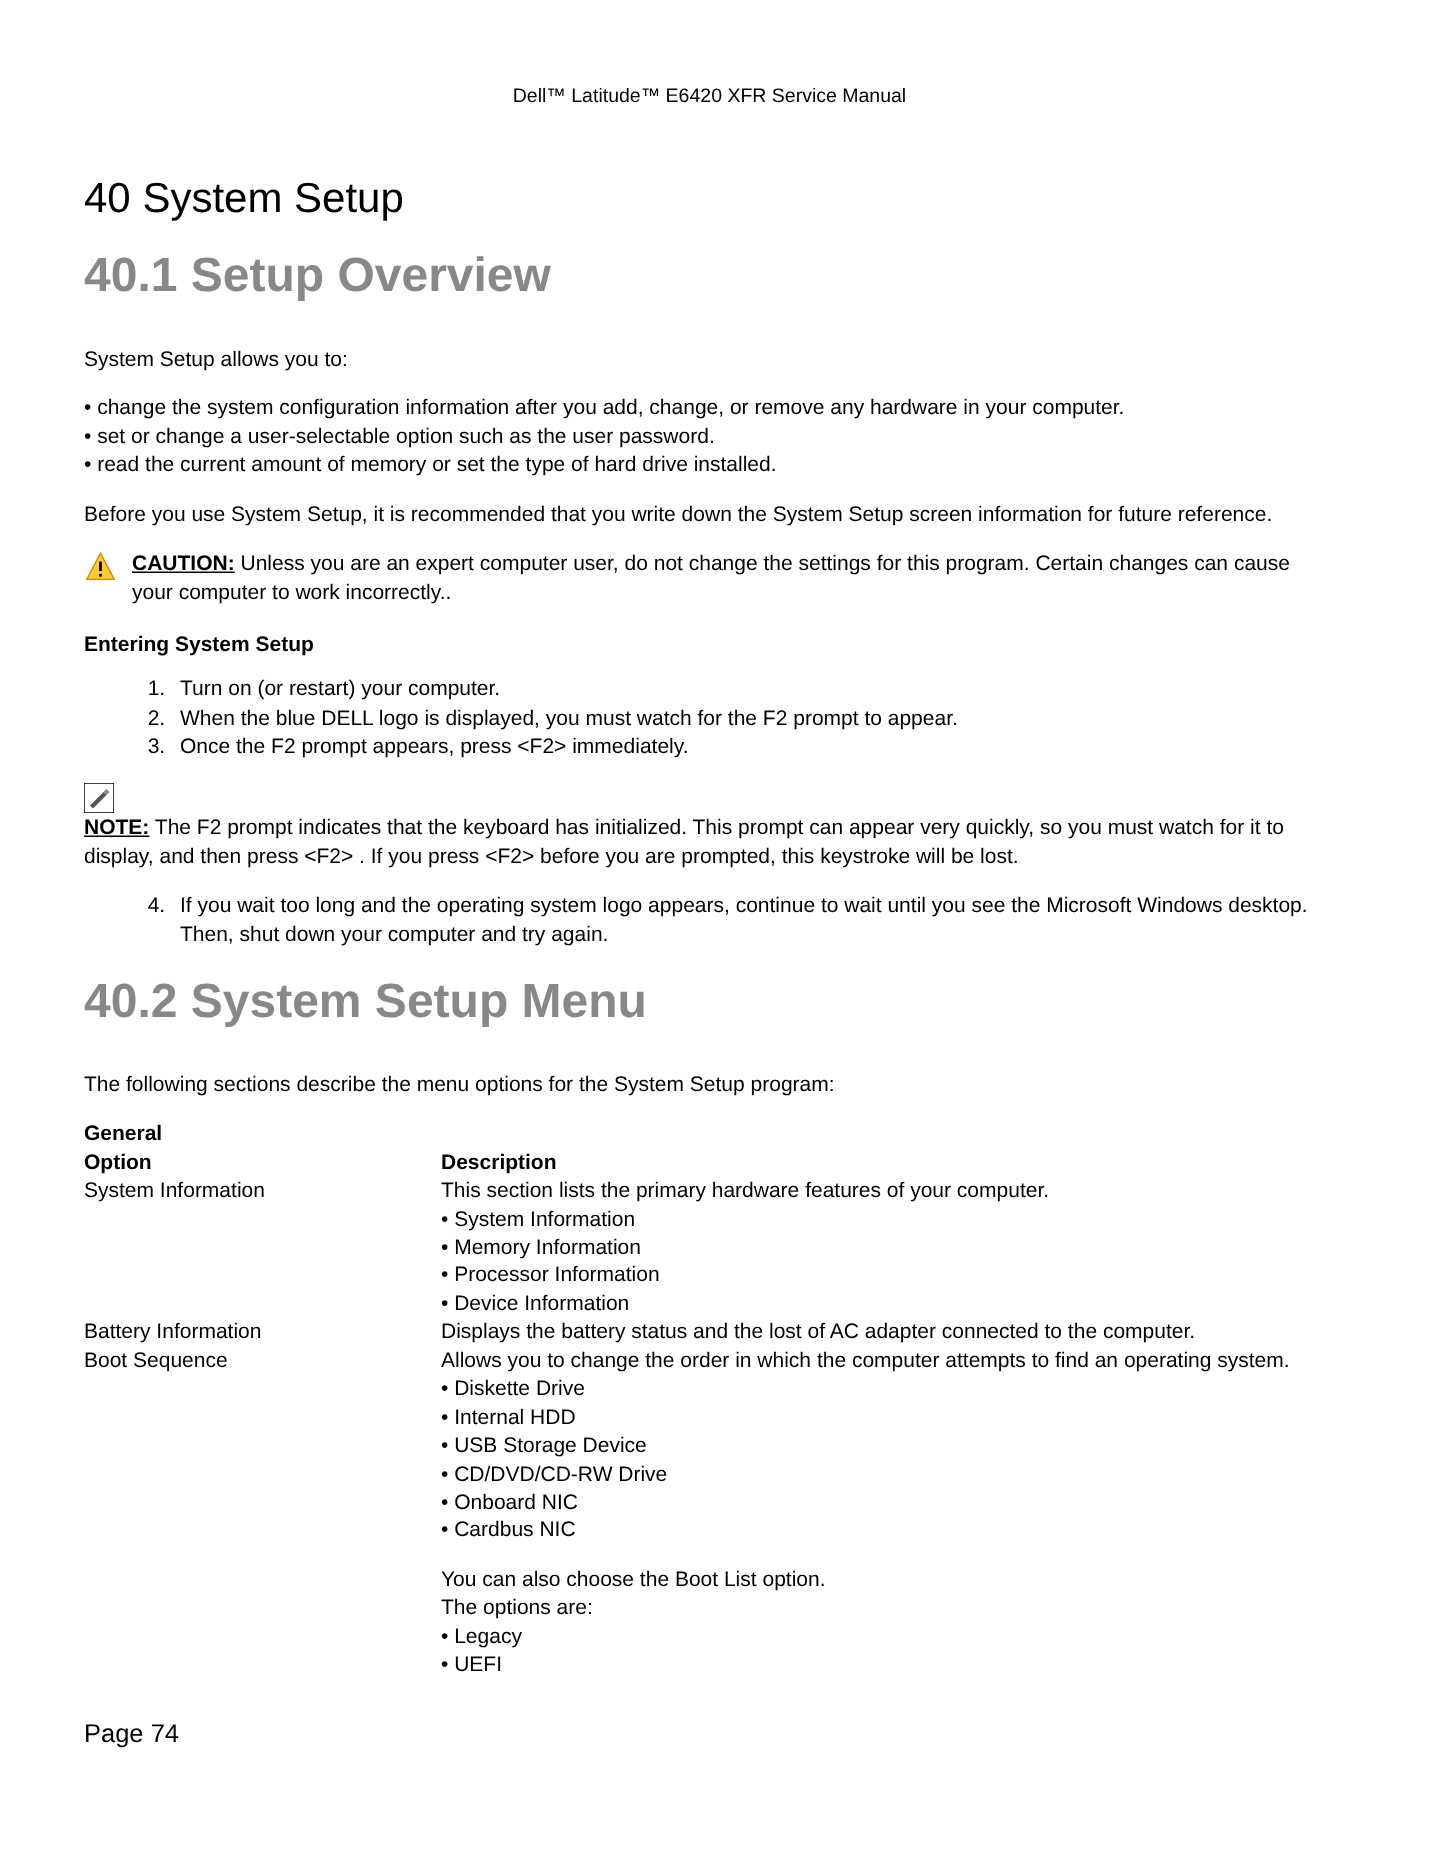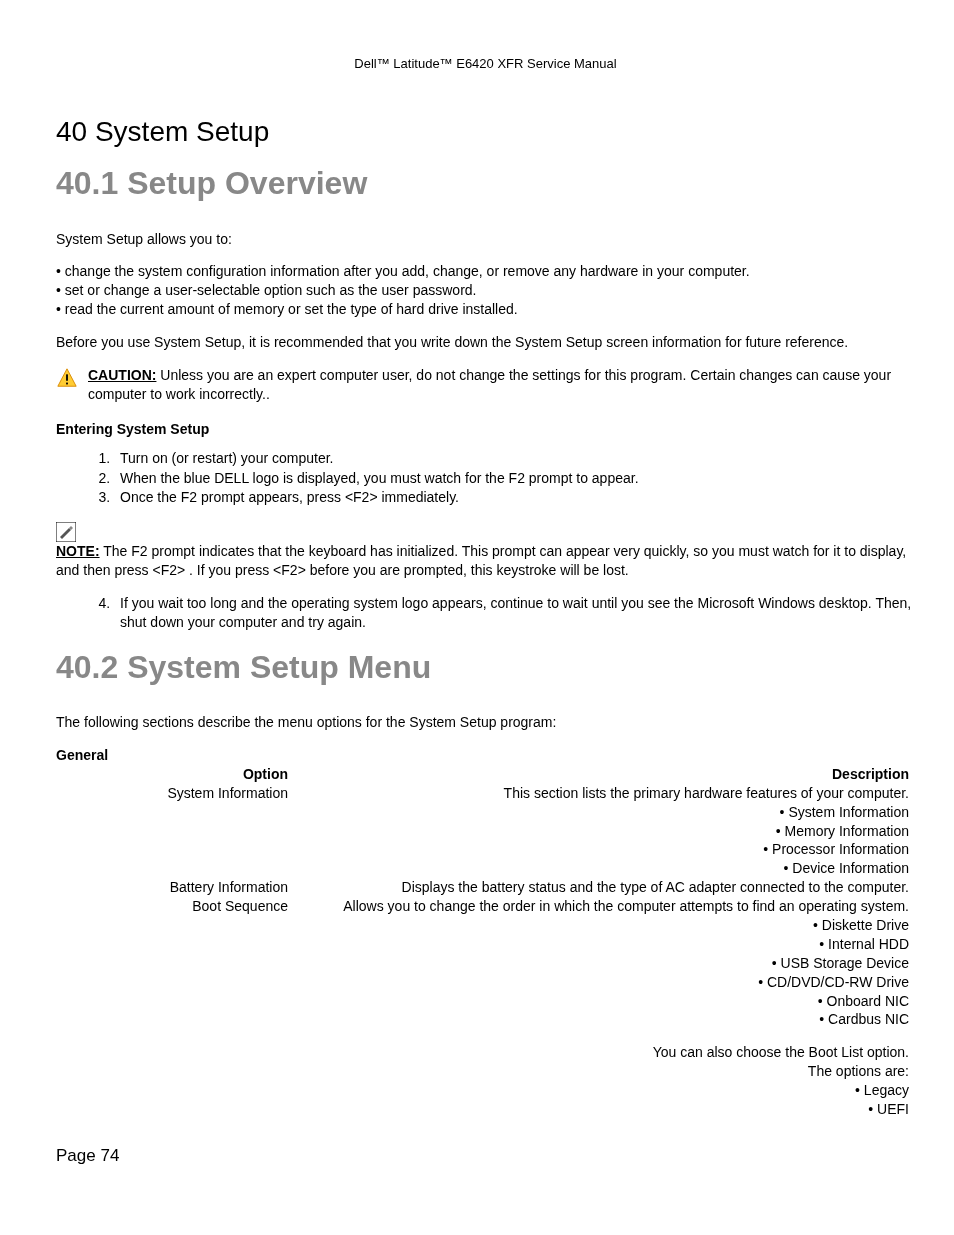--- a/index.html
+++ b/index.html
@@ -6,21 +6,21 @@
     font-family: Verdana, Geneva, sans-serif;
     font-size: 14px;
     color: #000;
     background: #fff;
     margin: 0;
     padding: 0;
     width: 954px;
     line-height: 1.35;
   }
   .page-wrap {
-    padding: 55px 39px 30px 56px;
+    padding: 55px 64px 30px 56px;
   }
   .header-line {
     text-align: center;
     font-size: 13px;
     margin-bottom: 40px;
   }
   h1.main-heading {
     font-size: 28px;
     font-weight: normal;
     margin: 0 0 12px 0;
@@ -75,21 +75,20 @@
   .note-block .icon { width: 20px; height: 20px; margin-right: 10px; margin-top:1px; flex-shrink:0; }
   .section-gap { margin-top: 30px; }
   .table-heading {
     font-weight: bold;
     margin: 14px 0 0 0;
   }
   .menu-table {
     display: table;
     width: 100%;
     border-collapse: collapse;
-    text-align: right;
   }
   .menu-row { display: table-row; }
   .menu-cell {
     display: table-cell;
     vertical-align: top;
     padding: 0 6px 0 0;
   }
   .col-option { width: 232px; }
   .col-desc { }
   .thead { font-weight: bold; }
@@ -178,21 +177,21 @@
           <div>System Information</div>
           <div>Memory Information</div>
           <div>Processor Information</div>
           <div>Device Information</div>
         </div>
       </div>
     </div>
 
     <div class="menu-row">
       <div class="menu-cell col-option">Battery Information</div>
-      <div class="menu-cell col-desc">Displays the battery status and the type of AC adapter connected to the computer.</div>
+      <div class="menu-cell col-desc">Displays the battery status and the lost of AC adapter connected to the computer.</div>
     </div>
 
     <div class="menu-row">
       <div class="menu-cell col-option">Boot Sequence</div>
       <div class="menu-cell col-desc">
         <div>Allows you to change the order in which the computer attempts to find an operating system.</div>
         <div class="desc-bullets">
           <div>Diskette Drive</div>
           <div>Internal HDD</div>
           <div>USB Storage Device</div>

